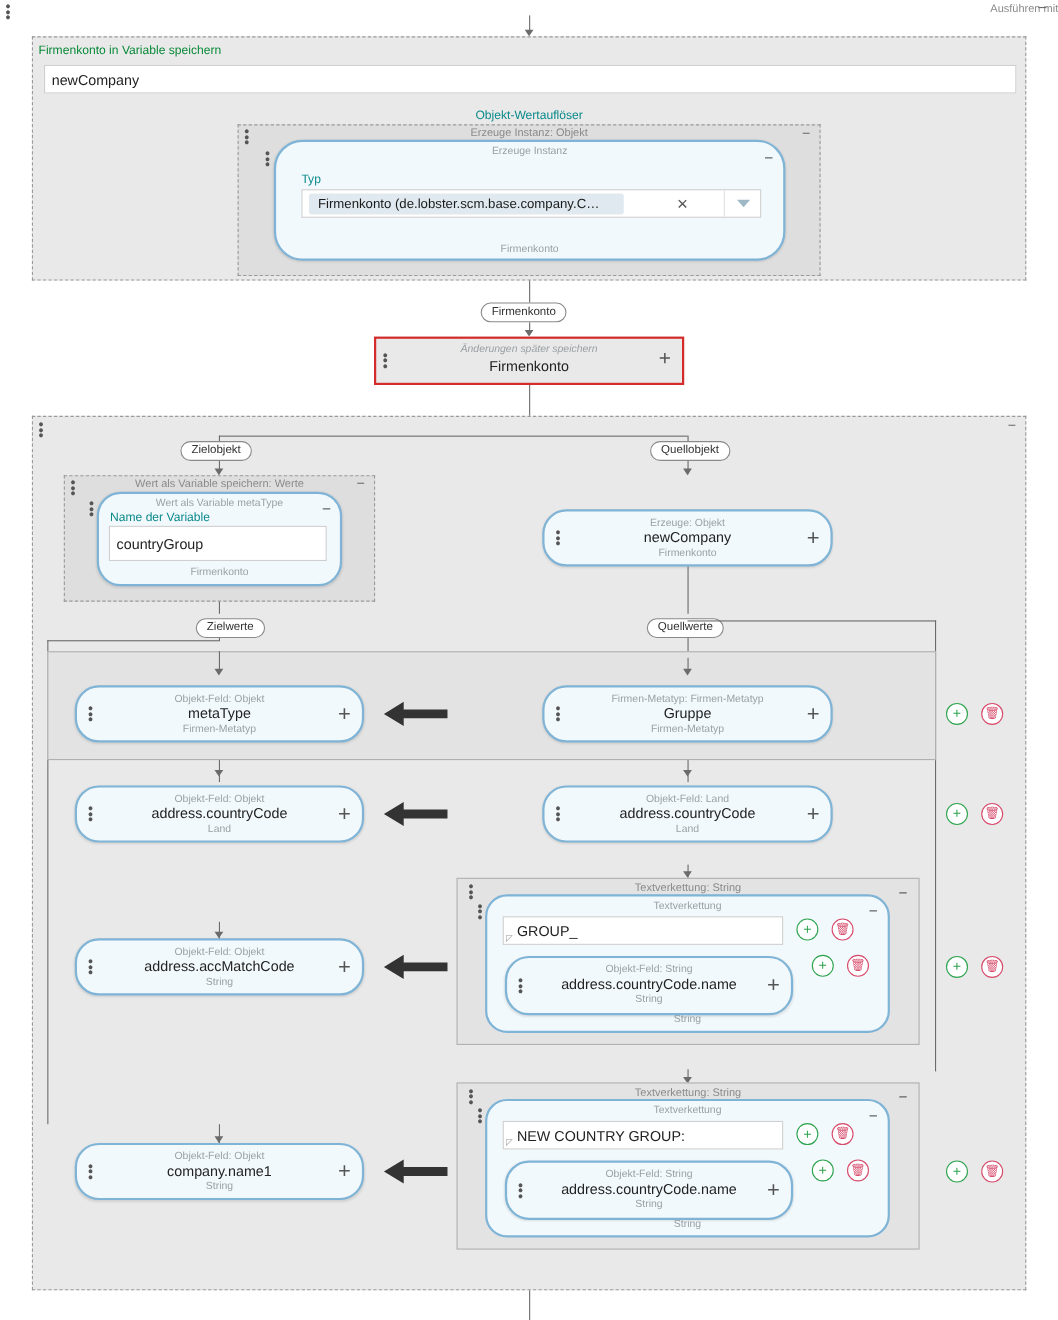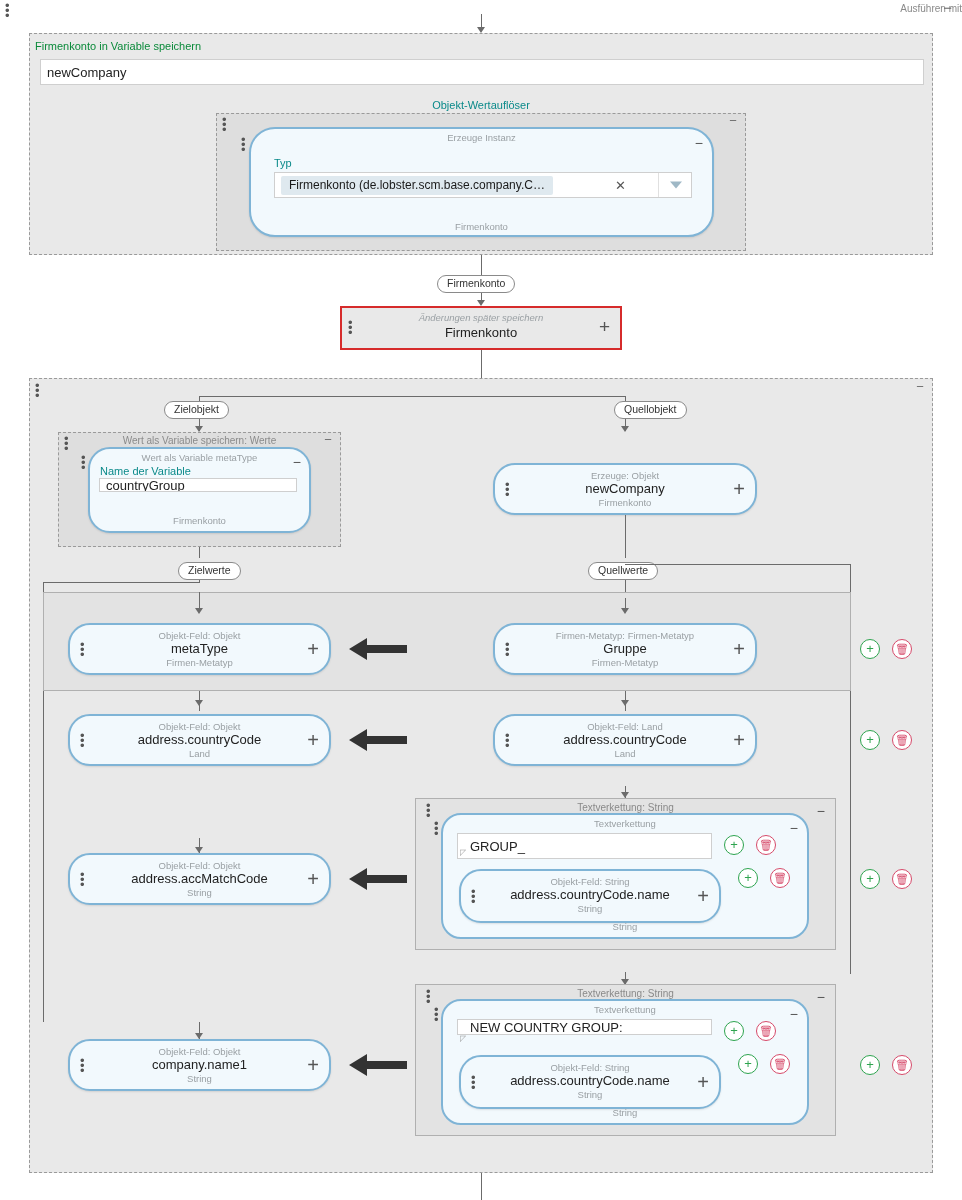--- a/index.html
+++ b/index.html
@@ -148,21 +148,21 @@
     background: #fff;
     height: 26px;
   }
   .combo .chip {
     position: absolute;
     left: 6px; top: 3px;
     height: 19px;
     line-height: 19px;
     background: #dfe9ef;
     border-radius: 2px;
-    padding: 0 8px 0 8px;
+    padding: 0 22px 0 8px;
     font-size: 12px;
     color: #1a1a1a;
     max-width: 320px;
     overflow: hidden;
     white-space: nowrap;
   }
   .combo .chip-x {
     position: absolute;
     right: 6px; top: 0;
     font-size: 13px;
@@ -279,20 +279,21 @@
   <div class="arrowdown" style="left:477px; top:27px;"></div>
 
   <div class="group-dashed" style="left:29px; top:33px; width:904px; height:222px;">
     <div class="green-label" style="left:5px; top:6px;">Firmenkonto in Variable speichern</div>
     <input class="tinput" style="left: 10px; top: 25px; width: 884px; height: 26px;" value="newCompany">
   </div>
 
   <div class="teal-label" style="left:0; top:99px; width:962px; text-align:center;">Objekt-Wertauflöser</div>
 
   <div class="inner-grey" style="left:216px; top:113px; width:530px; height:138px;">
+    <div class="group-title" style="top:1px;">Erzeuge Instanz: Objekt</div>
     <div class="dots" style="left:5px; top:3px;">
         <span>•</span>
         <span>•</span>
         <span>•</span>
       </div>
     <div class="group-minus" style="right:6px; top:3px;">−</div>
   </div>
 
   <div class="node" style="left:249px; top:127px; width:465px; height:110px; border-radius:26px;">
     <div class="dots" style="left:-10px; top:8px;">
@@ -339,21 +340,21 @@
         <span>•</span>
       </div>
     <div class="group-minus" style="right:6px; top:4px;">−</div>
   </div>
 
   <div class="hline" style="left:199px; top:396px; width:426px;"></div>
   <div class="vline" style="left:199px; top:396px; height:7px;"></div>
   <div class="vline" style="left:625px; top:396px; height:7px;"></div>
 
   <div class="pill" style="left:164px; top:401px;">Zielobjekt</div>
-  <div class="pill" style="left:614px; top:401px;">Quellobjekt</div>
+  <div class="pill" style="left:591px; top:401px;">Quellobjekt</div>
 
   <div class="vline" style="left:199px; top:419px; height:12px;"></div>
   <div class="arrowdown" style="left:195px; top:426px;"></div>
   <div class="vline" style="left:625px; top:419px; height:12px;"></div>
   <div class="arrowdown" style="left:621px; top:426px;"></div>
 
   <div class="inner-grey" style="left:58px; top:432px; width:283px; height:115px;">
     <div class="group-title" style="top:1px;">Wert als Variable speichern: Werte</div>
     <div class="dots" style="left:5px; top:3px;">
         <span>•</span>
@@ -367,21 +368,21 @@
     <div class="dots" style="left:-9px; top:6px;">
         <span>•</span>
         <span>•</span>
         <span>•</span>
       </div>
     <div class="top-label-center" style="top:3px;">Wert als Variable metaType</div>
     <div class="minus-sm" style="right:8px; top:9px;">−</div>
     <div class="abs" style="left:10px; top:16px; font-size:11px; color:#0b8a8a;">Name der Variable</div>
     <div class="abs" style="left:0; top:66px; width:100%; text-align:center; font-size:9.5px; color:#9aa0a4;">Firmenkonto</div>
   </div>
-  <input class="tinput" style="left: 99px; top: 478px; width: 198px; height: 14px;" value="countryGroup">
+  <input class="tinput" style="left: 99px; top: 478px; width: 198px; height: 32px;" value="countryGroup">
 
   <div class="node" style="left:493px; top:463px; width:264px; height:52px;">
     <div class="dots3 dots">
         <span>•</span>
         <span>•</span>
         <span>•</span>
       </div>
     <div class="n-top">Erzeuge: Objekt</div>
     <div class="n-main">newCompany</div>
     <div class="n-sub">Firmenkonto</div>
@@ -577,21 +578,21 @@
         <span>•</span>
         <span>•</span>
         <span>•</span>
       </div>
     <div class="top-label-center" style="top:3px;">Textverkettung</div>
     <div class="minus-sm" style="right:9px; top:9px;">−</div>
     <div class="abs" style="left:0; top:106px; width:100%; text-align:center; font-size:9.5px; color:#9aa0a4;">String</div>
   </div>
 
   <div class="abs" style="left:457px; top:1019px; width:255px; height:26px;">
-    <input class="concat-input" style="left: 0px; top: 0px; width: 255px; height: 16px;" value="NEW COUNTRY GROUP:">
+    <input class="concat-input" style="left: 0px; top: 0px; width: 255px; height: 26px;" value="NEW COUNTRY GROUP:">
     <div class="drag-mark">◸</div>
   </div>
   <div class="rbtn green" style="left:724px; top:1021px;">+</div>
   <div class="rbtn red" style="left:756px; top:1021px; font-size:11px; line-height:18px;">🗑</div>
 
   <div class="node" style="left:459px; top:1055px; width:262px; height:54px;">
     <div class="dots3 dots">
         <span>•</span>
         <span>•</span>
         <span>•</span>

